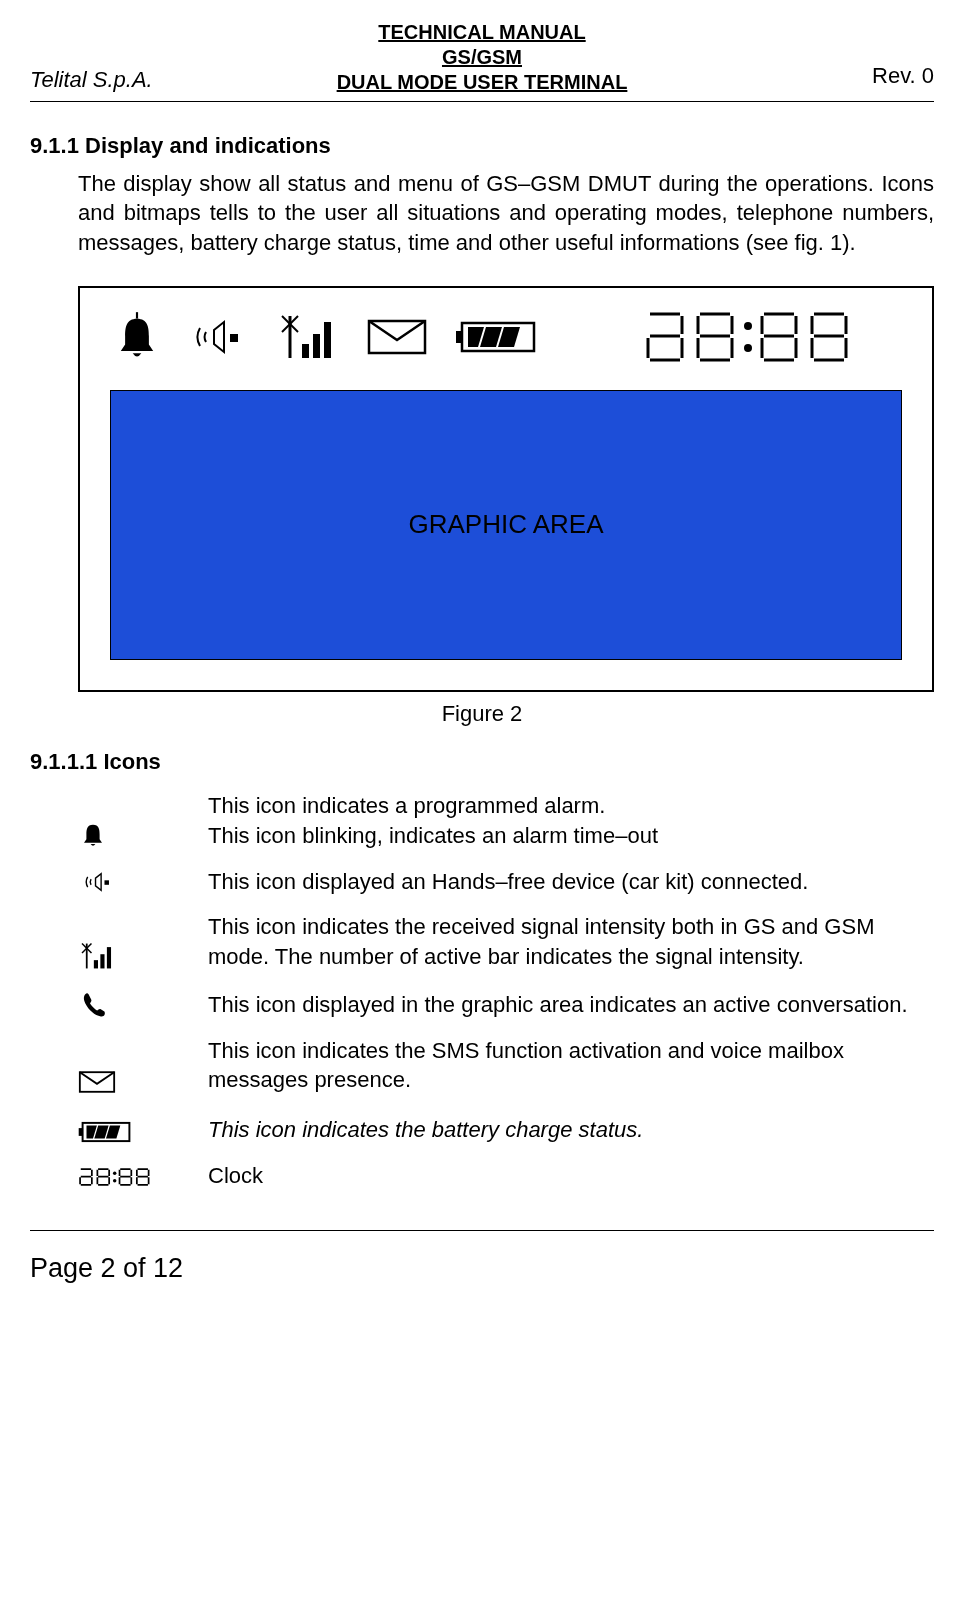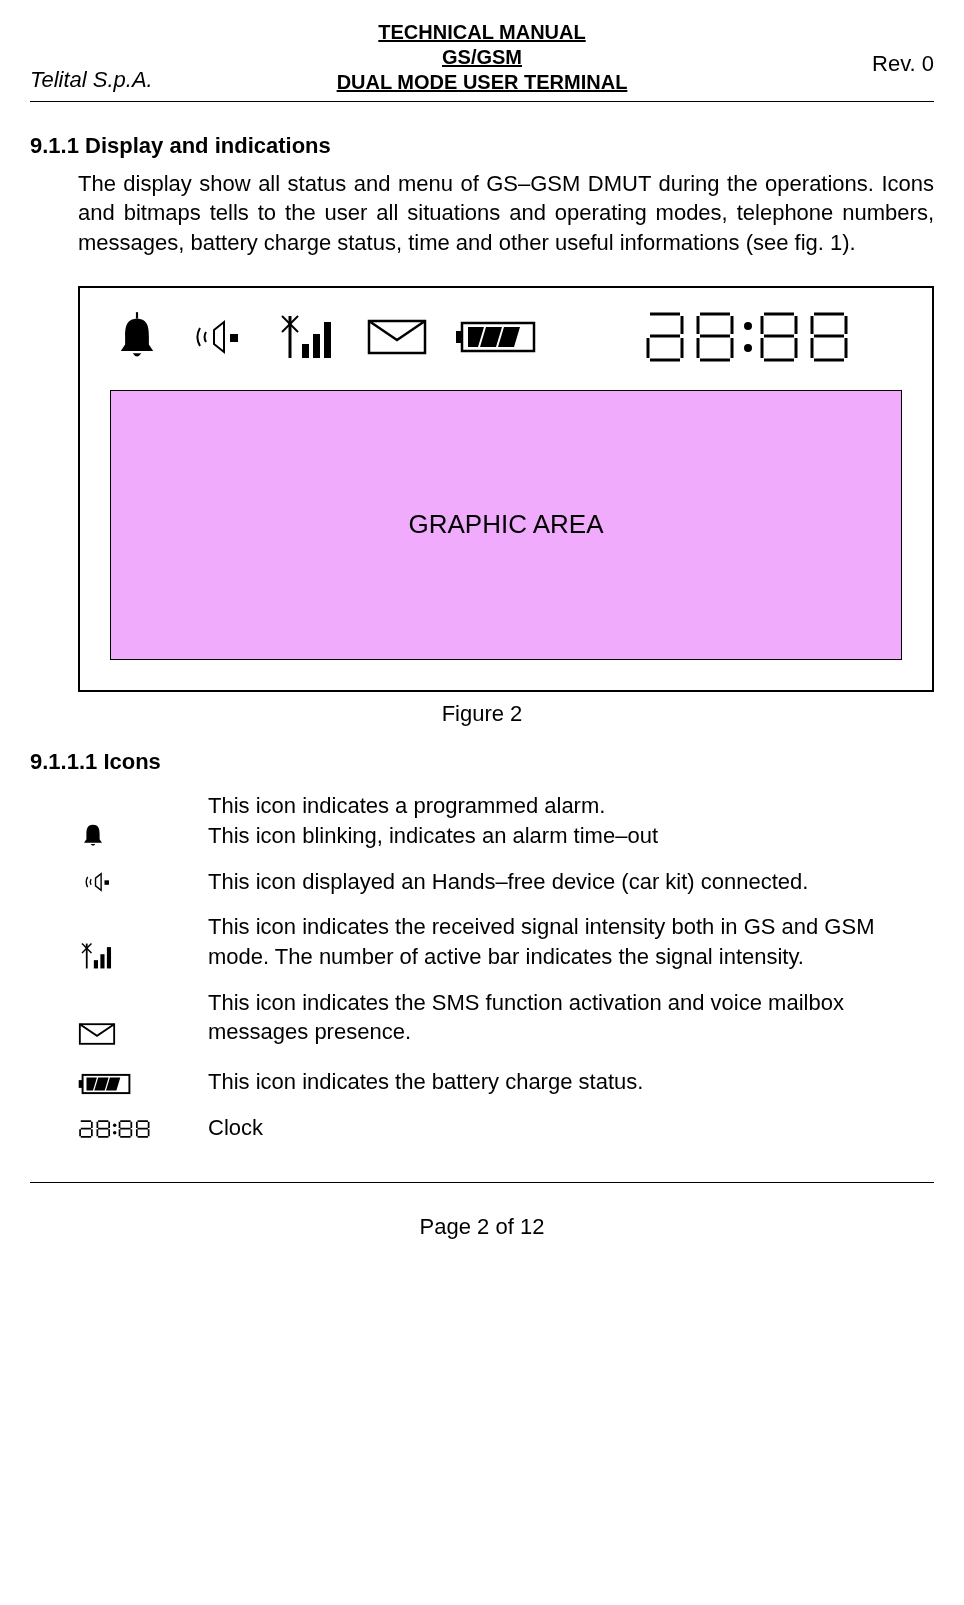--- a/index.html
+++ b/index.html
@@ -29,21 +29,21 @@
   .header-left {
     position: absolute;
     left: 0;
     bottom: 6px;
     font-size: 22px;
     font-style: italic;
   }
   .header-right {
     position: absolute;
     right: 0;
-    bottom: 22px;
+    bottom: 10px;
     font-size: 22px;
   }
   .section-num {
     font-weight: bold;
     font-size: 22px;
     margin-bottom: 8px;
   }
   .body-para {
     margin-left: 48px;
     text-align: justify;
@@ -57,21 +57,21 @@
     padding: 18px 30px 30px 30px;
     margin-bottom: 8px;
   }
   .icon-row {
     display: flex;
     align-items: center;
     gap: 28px;
     margin-bottom: 22px;
   }
   .graphic-area {
-    background: #f0abfc;
+    background: #1d4ed8;
     border: 1.5px solid #000;
     height: 270px;
     display: flex;
     align-items: center;
     justify-content: center;
     font-size: 26px;
   }
   .figure-caption {
     text-align: center;
     font-size: 22px;
@@ -96,23 +96,22 @@
     padding-top: 2px;
   }
   .desc-cell {
     flex: 1;
     font-size: 22px;
     line-height: 1.35;
   }
   .footer {
     margin-top: 40px;
     border-top: 1.5px solid #000;
-    padding-top: 30px;
-    text-align: center;
-    font-size: 22px;
+    padding-top: 20px;
+    font-size: 27px;
   }
   svg { display: block; }
 </style>
 </head>
 <body>
 
 <div class="header-block">
   <div class="header-left">Telital S.p.A.</div>
   <div class="header-center">
     <div>TECHNICAL MANUAL</div>
@@ -231,32 +230,40 @@
         <line x1="2" y1="6" x2="18" y2="22" stroke="#000" stroke-width="2.5"></line>
         <line x1="18" y1="6" x2="2" y2="22" stroke="#000" stroke-width="2.5"></line>
         <rect x="22" y="34" width="7" height="14" fill="#000"></rect>
         <rect x="33" y="24" width="7" height="24" fill="#000"></rect>
         <rect x="44" y="12" width="7" height="36" fill="#000"></rect>
       </svg>
     </div>
     <div class="desc-cell">This icon indicates the received signal intensity both in GS and GSM mode. The number of active bar indicates the signal intensity.</div>
   </div>
 
+  <div class="icon-entry" style="margin-top:10px;">
+    <div class="icon-cell">
+      <svg width="30" height="30" viewBox="0 0 50 50">
+        <path d="M14 6 C10 8 8 14 12 22 C18 34 28 42 38 44 C44 45 46 40 44 36 L38 32 C36 31 34 32 32 34 C28 32 22 26 20 22 C22 20 23 18 22 16 L18 8 C17 6 15 5 14 6 Z" fill="#000"></path>
+      </svg>
+    </div>
+    <div class="desc-cell">This icon displayed in the graphic area indicates an active conversation.</div>
+  </div>
 
   <div class="icon-entry">
     <div class="icon-cell">
       <svg width="38" height="26" viewBox="0 0 62 42">
         <rect x="3" y="5" width="56" height="32" fill="none" stroke="#000" stroke-width="3"></rect>
         <path d="M3 5 L31 24 L59 5" fill="none" stroke="#000" stroke-width="3"></path>
       </svg>
     </div>
     <div class="desc-cell">This icon indicates the SMS function activation and voice mailbox messages presence.</div>
   </div>
 
-  <div class="icon-entry" style="margin-top:20px;">
+  <div class="icon-entry" style="margin-top:20px;font-style:italic;">
     <div class="icon-cell">
       <svg width="56" height="26" viewBox="0 0 84 40">
         <rect x="0" y="14" width="6" height="12" fill="#000"></rect>
         <rect x="6" y="6" width="72" height="28" fill="none" stroke="#000" stroke-width="3"></rect>
         <path d="M12 10 L28 10 L22 30 L12 30 Z" fill="#000"></path>
         <path d="M30 10 L46 10 L40 30 L24 30 Z" fill="#000"></path>
         <path d="M48 10 L64 10 L58 30 L42 30 Z" fill="#000"></path>
       </svg>
     </div>
     <div class="desc-cell">This icon indicates the battery charge status.</div>

